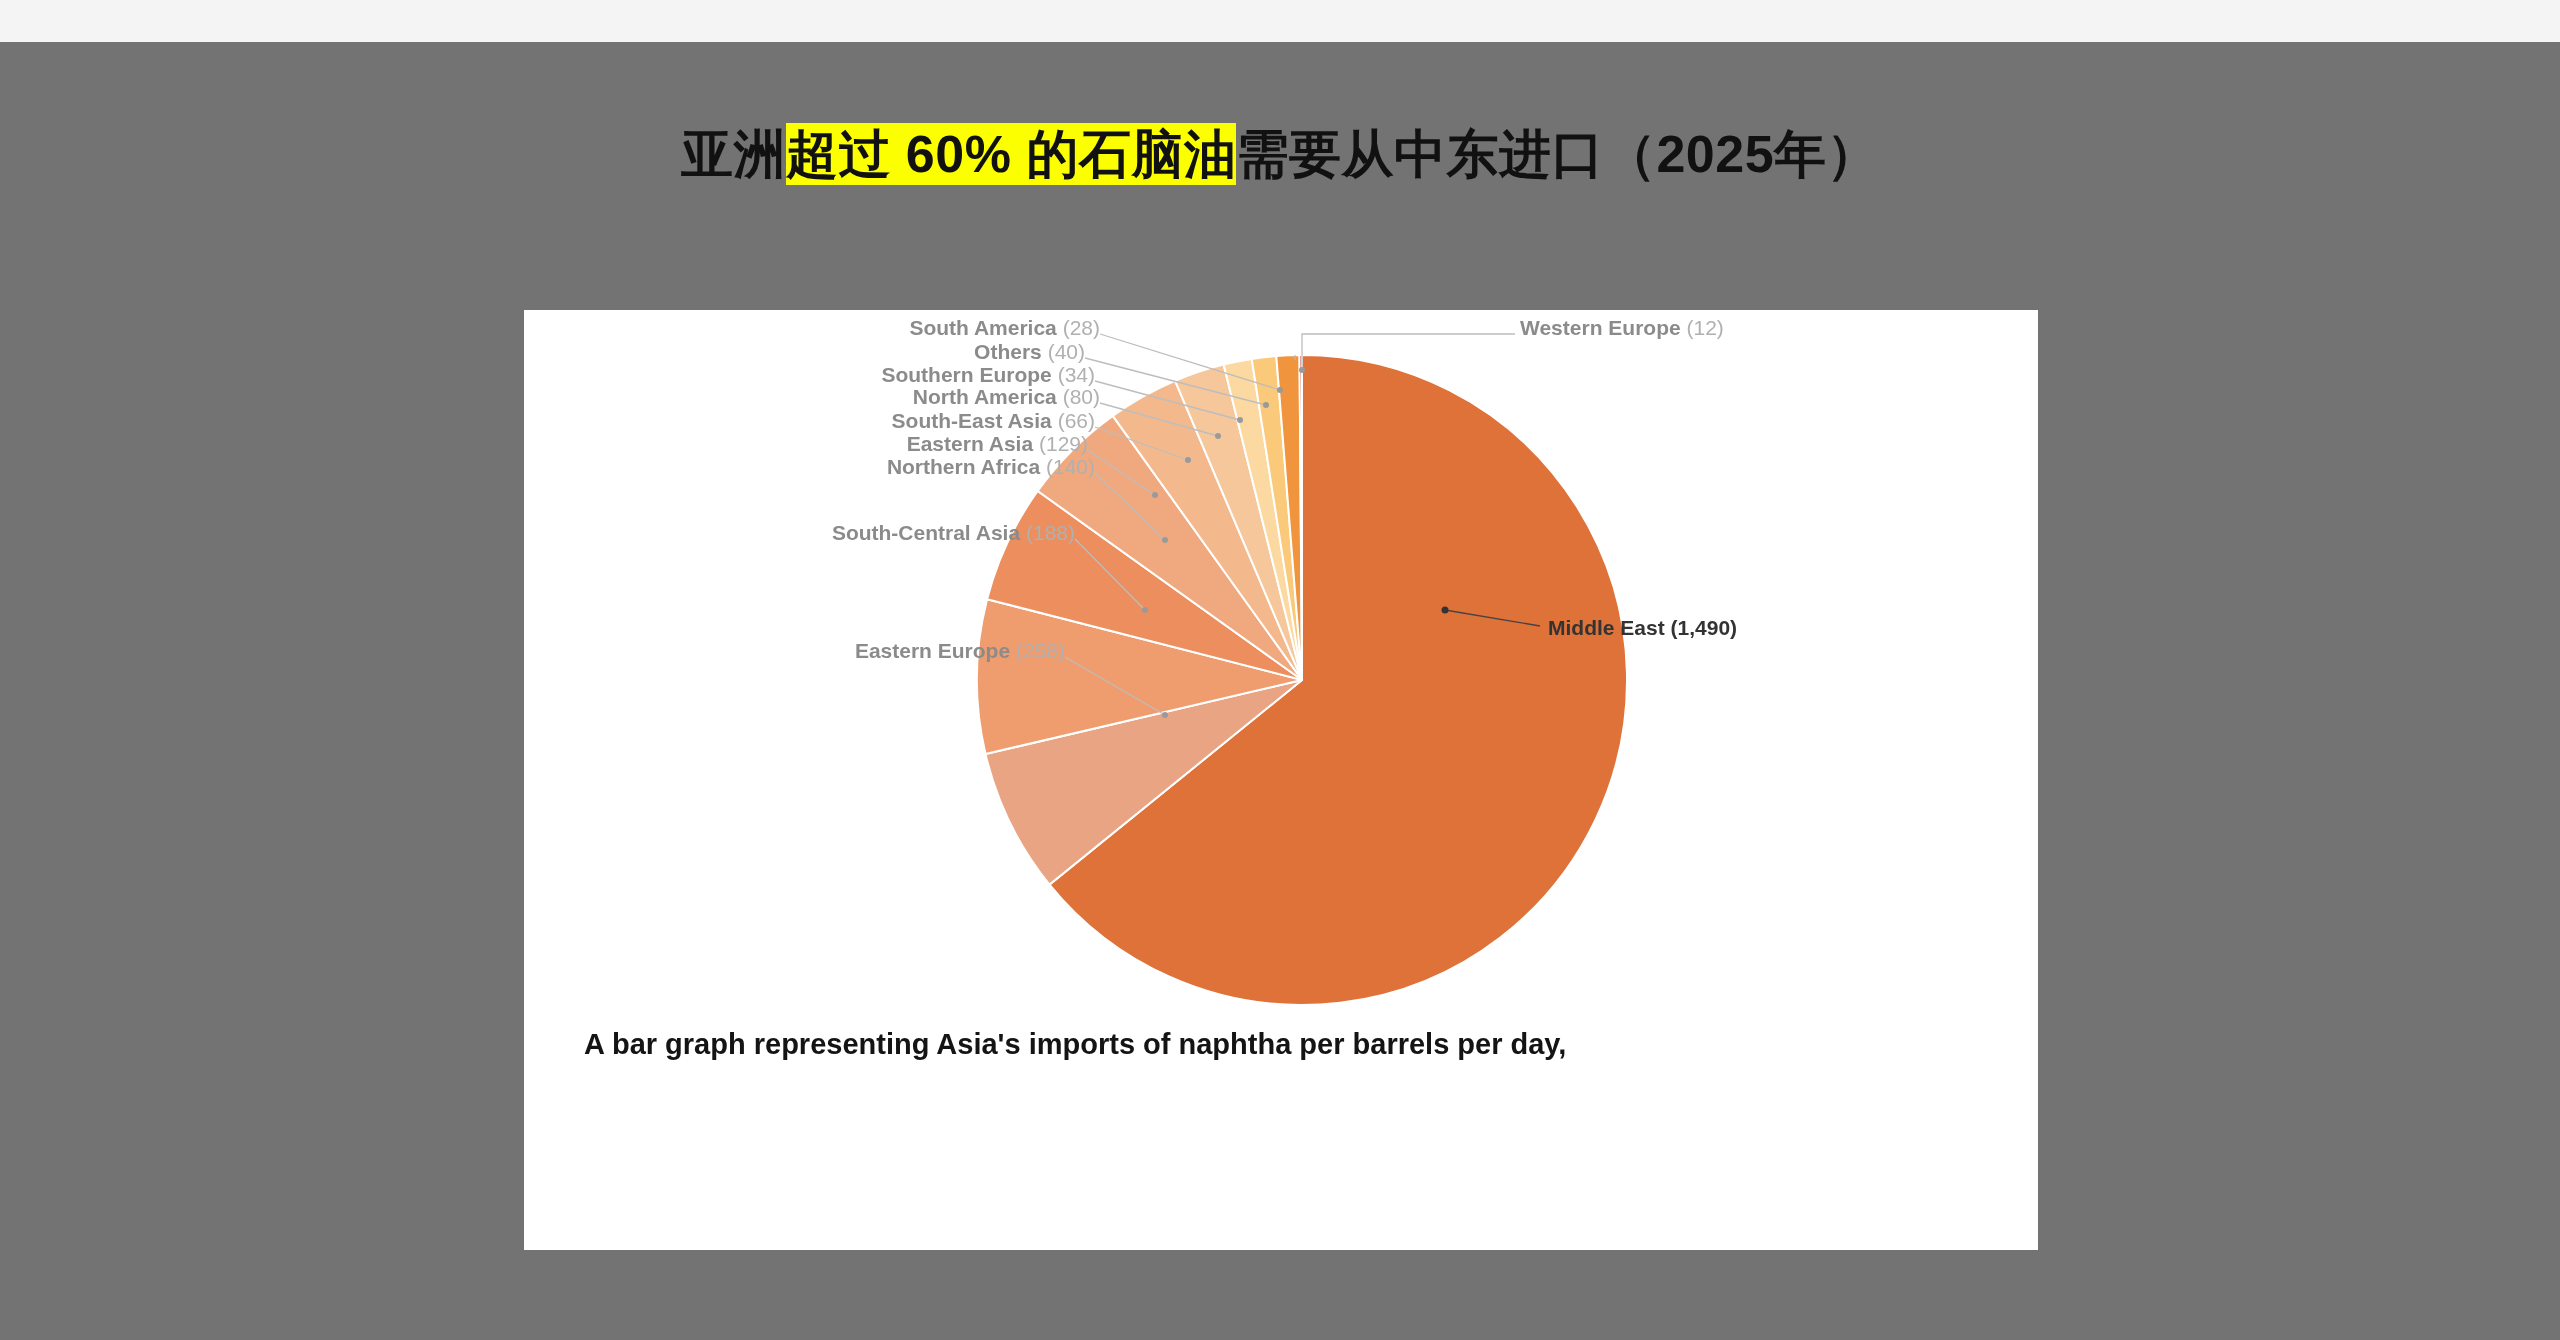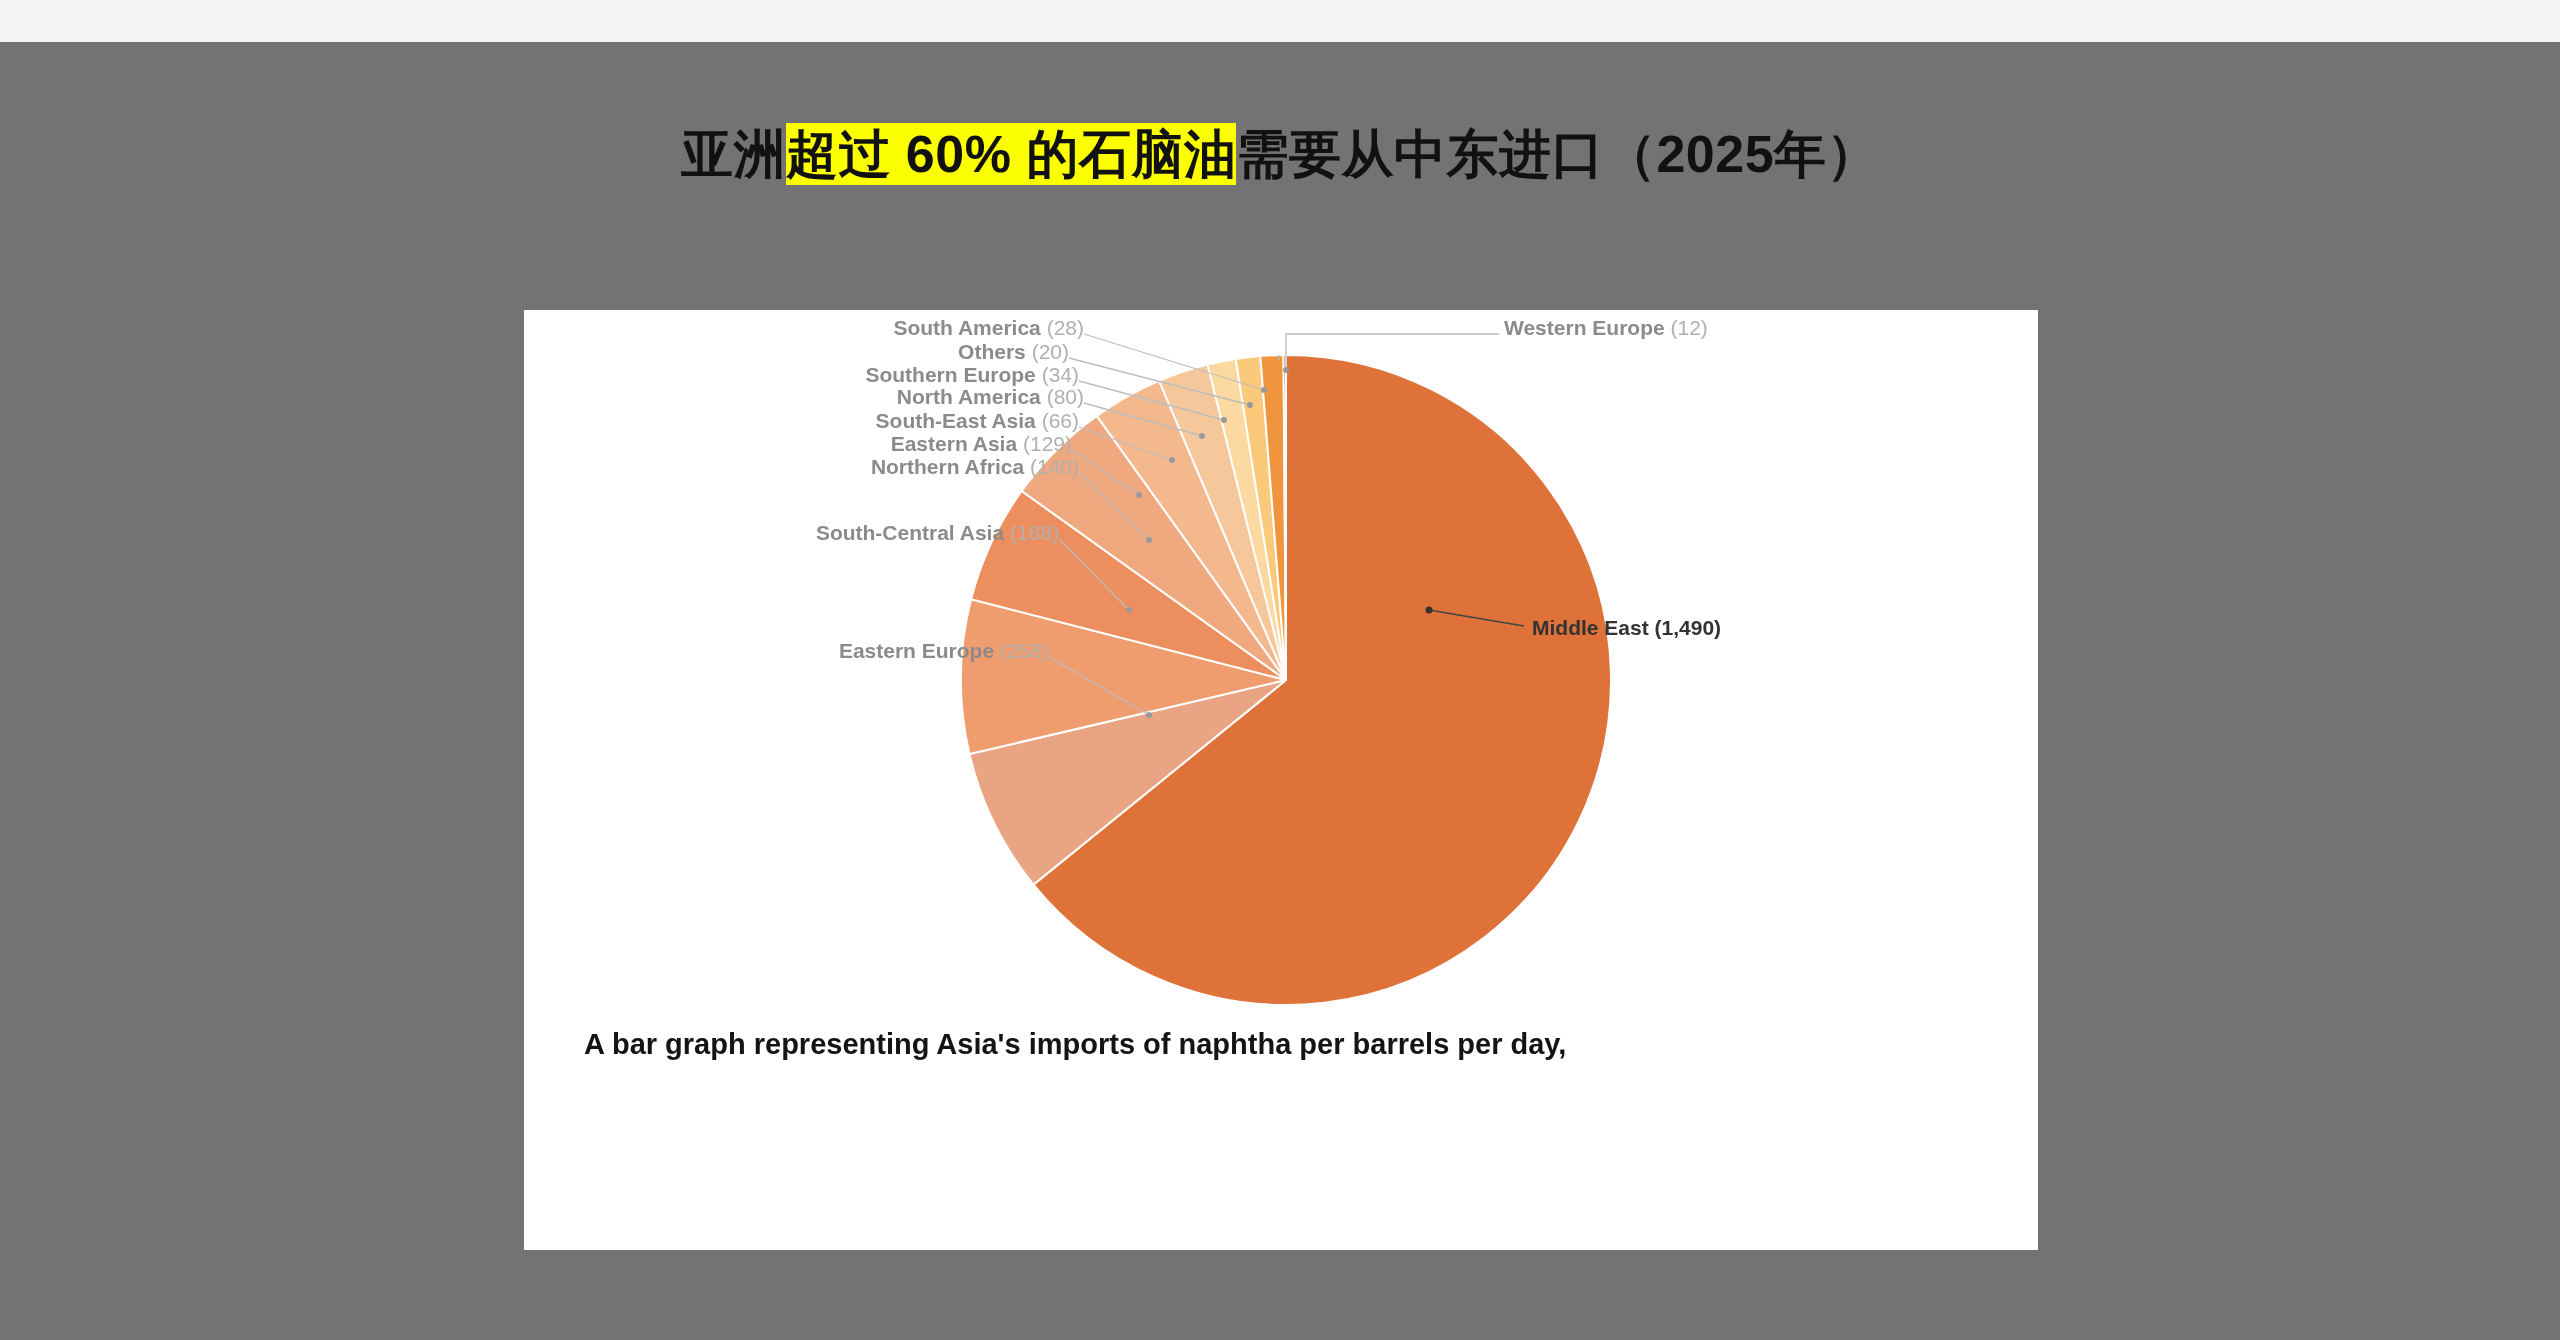--- a/index.html
+++ b/index.html
@@ -37,21 +37,21 @@
   .card {
     position: absolute;
     left: 524px; top: 268px;
     width: 1514px; height: 940px;
     background: #ffffff;
   }
 
   
   .chart-area {
     position: absolute;
-    left: 0; top: 0;
+    left: 16px; top: 0;
     width: 1514px; height: 720px;
   }
   .pie-wrap {
     position: absolute;
     left: 437px; top: 45px;
     width: 650px; height: 650px;
   }
   .pie-svg { display: block; }
 
   
@@ -176,21 +176,21 @@
         </g>
         <g fill="#333333">
           <circle cx="905" cy="300" r="3.5"></circle>
         </g>
       </svg>
 
       <div class="lbl left" style="left:282px; top:17px;  transform:translateX(-100%) translateY(-50%); left:560px;">
         <span>South America</span> <span class="val">(28)</span>
       </div>
       <div class="lbl" style="left:545px; top:41px; transform:translateX(-100%) translateY(-50%);">
-        <span>Others</span> <span class="val">(20)</span>
+        <span>Others</span> <span class="val">(40)</span>
       </div>
       <div class="lbl" style="left:555px; top:64px; transform:translateX(-100%) translateY(-50%);">
         <span>Southern Europe</span> <span class="val">(34)</span>
       </div>
       <div class="lbl" style="left:560px; top:86px; transform:translateX(-100%) translateY(-50%);">
         <span>North America</span> <span class="val">(80)</span>
       </div>
       <div class="lbl" style="left:555px; top:110px; transform:translateX(-100%) translateY(-50%);">
         <span>South-East Asia</span> <span class="val">(66)</span>
       </div>

